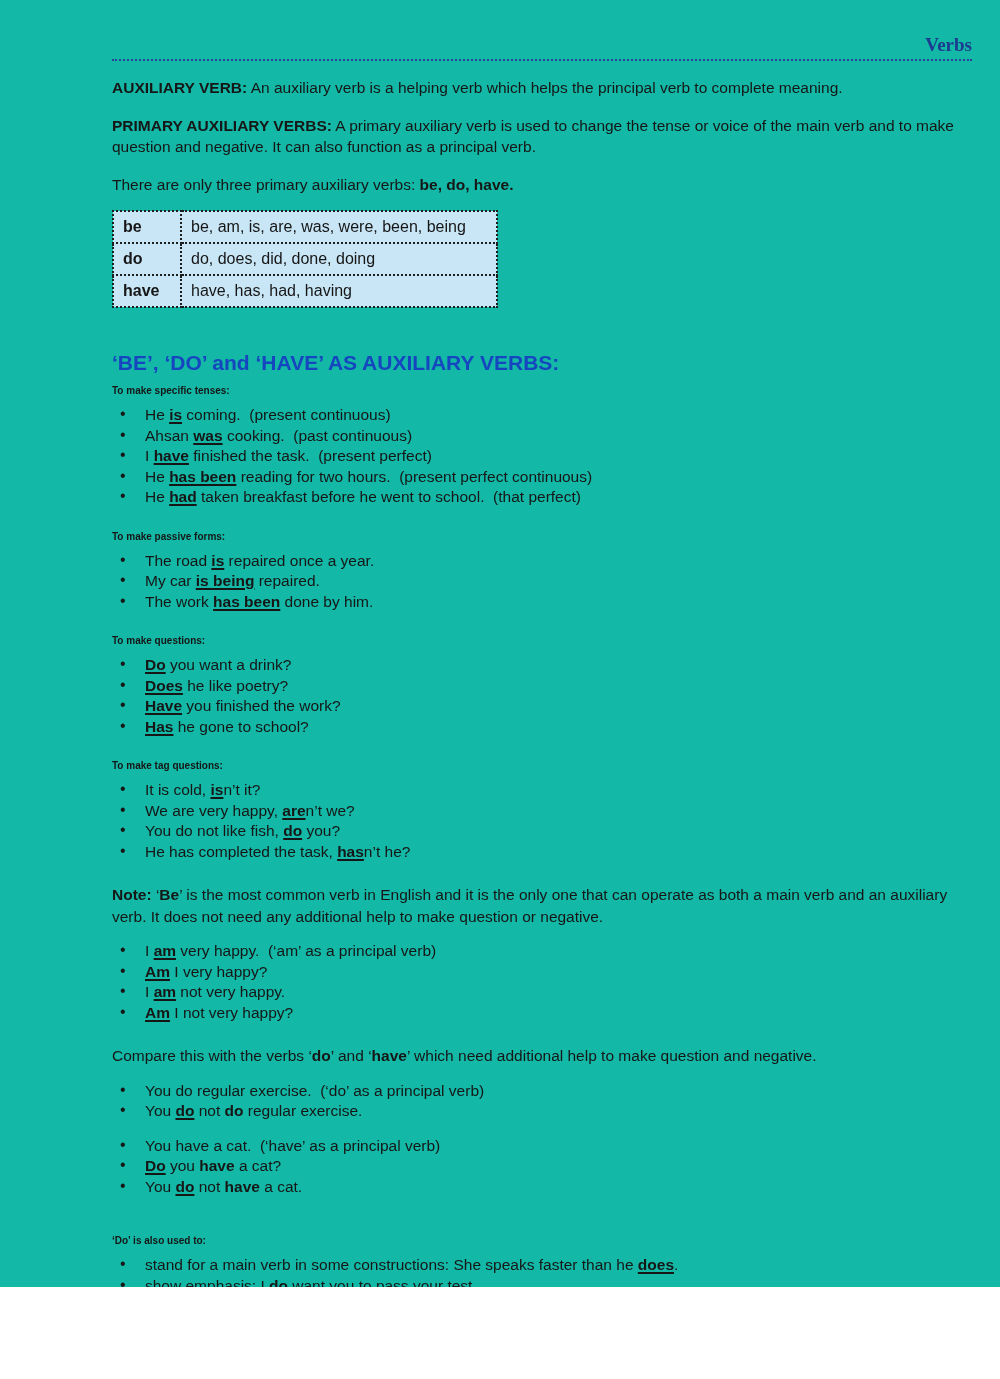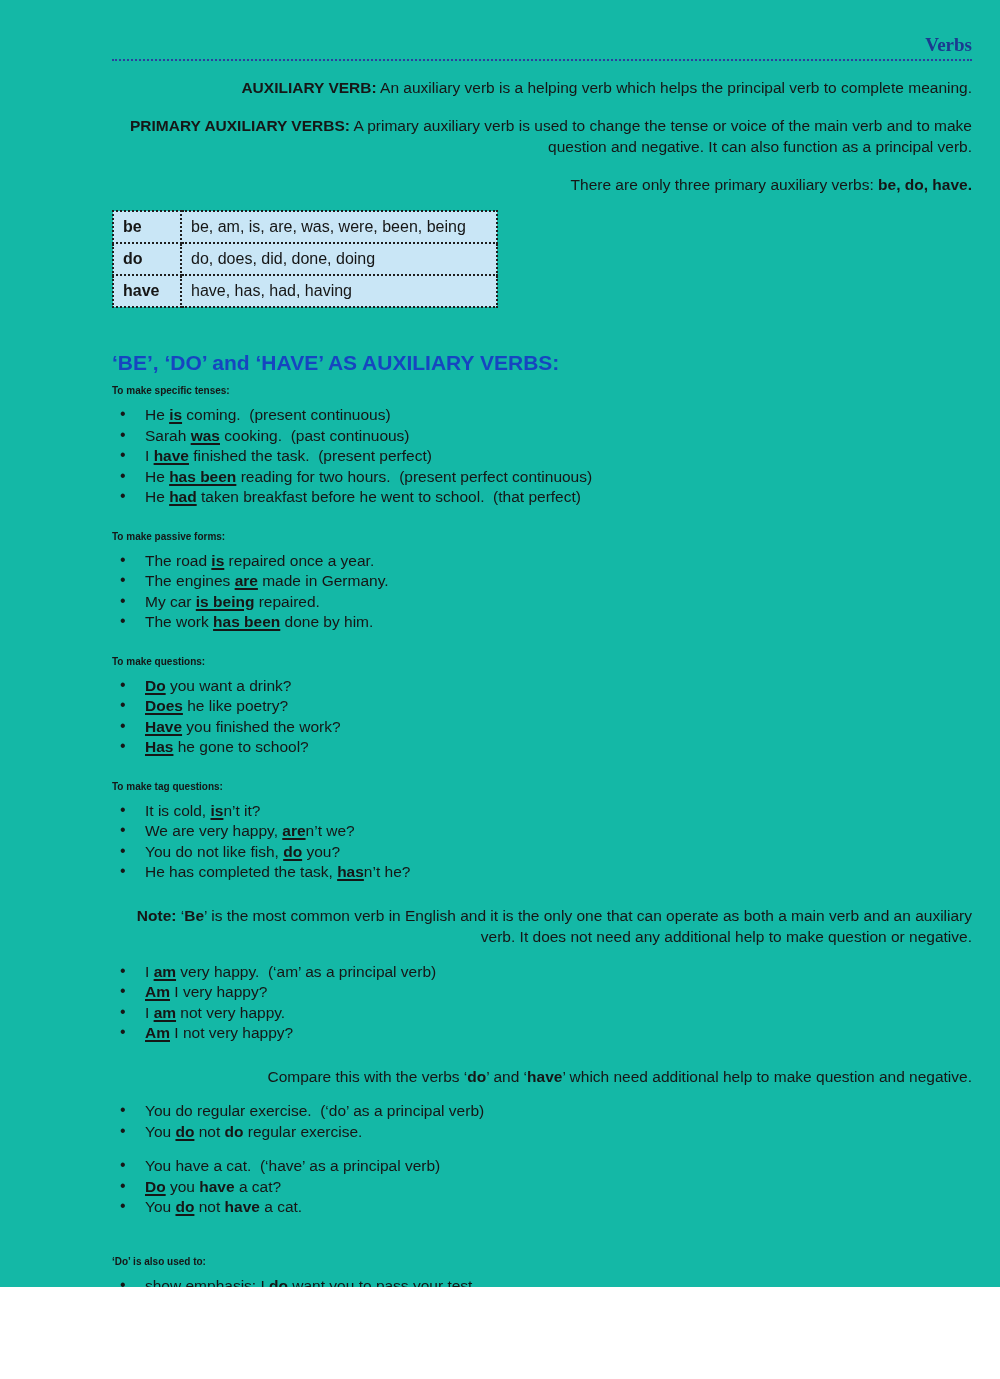--- a/index.html
+++ b/index.html
@@ -23,21 +23,20 @@
     font-weight:bold;
     font-size:19px;
     color:#1b3a90;
     line-height:22px;
   }
   .para{
     white-space:pre-wrap;
     font-size:15.5px;
     line-height:21.5px;
     margin:16px 0 0 0;
-    text-align:right;
   }
   .verb-table{
     border-collapse:collapse;
     margin-top:15px;
     width:386px;
   }
   .verb-table td{
     background:#c9e6f6;
     border:2px dotted #1d1d1d;
     font-size:16px;
@@ -135,32 +134,31 @@
       </tr>
     </tbody>
   </table>
 
   <h2 class="section-heading">‘BE’, ‘DO’ and ‘HAVE’ AS AUXILIARY VERBS:</h2>
 
   <section>
     <h3 class="group-heading first">To make specific tenses:</h3>
     <ul class="examples">
       <li><span>He </span><span class="rb ru">is</span><span> coming.  (present continuous)</span></li>
-      <li><span>Sarah </span><span class="rb ru">was</span><span> cooking.  (past continuous)</span></li>
+      <li><span>Ahsan </span><span class="rb ru">was</span><span> cooking.  (past continuous)</span></li>
       <li><span>I </span><span class="rb ru">have</span><span> finished the task.  (present perfect)</span></li>
       <li><span>He </span><span class="rb ru">has been</span><span> reading for two hours.  (present perfect continuous)</span></li>
       <li><span>He </span><span class="rb ru">had</span><span> taken breakfast before he went to school.  (that perfect)</span></li>
     </ul>
   </section>
 
   <section>
     <h3 class="group-heading">To make passive forms:</h3>
     <ul class="examples">
       <li><span>The road </span><span class="rb ru">is</span><span> repaired once a year.</span></li>
-      <li><span>The engines </span><span class="rb ru">are</span><span> made in Germany.</span></li>
       <li><span>My car </span><span class="rb ru">is being</span><span> repaired.</span></li>
       <li><span>The work </span><span class="rb ru">has been</span><span> done by him.</span></li>
     </ul>
   </section>
 
   <section>
     <h3 class="group-heading">To make questions:</h3>
     <ul class="examples">
       <li><span class="rb ru">Do</span><span> you want a drink?</span></li>
       <li><span class="rb ru">Does</span><span> he like poetry?</span></li>
@@ -197,22 +195,22 @@
 
   <ul class="examples gap">
     <li><span>You have a cat.  (‘have’ as a principal verb)</span></li>
     <li><span class="rb ru">Do</span><span> you </span><span class="rb">have</span><span> a cat?</span></li>
     <li><span>You </span><span class="rb ru">do</span><span> not </span><span class="rb">have</span><span> a cat.</span></li>
   </ul>
 
   <section>
     <h3 class="group-heading" style="margin-top:33px;">‘Do’ is also used to:</h3>
     <ul class="examples">
+      <li><span>stand for a main verb in some constructions: She speaks faster than he </span><span class="rb ru">does</span><span>.</span></li>
       <li><span>show emphasis: I </span><span class="rb ru">do</span><span> want you to pass your test.</span></li>
-      <li><span>stand for a main verb in some constructions: She speaks faster than he </span><span class="rb ru">does</span><span>.</span></li>
     </ul>
   </section>
 
   <div class="footer">
     <div class="footer-row">
       <span class="page-number">6</span>
       <span class="book-title">O Level Successful Writing | Ahsan</span>
     </div>
   </div>
 

